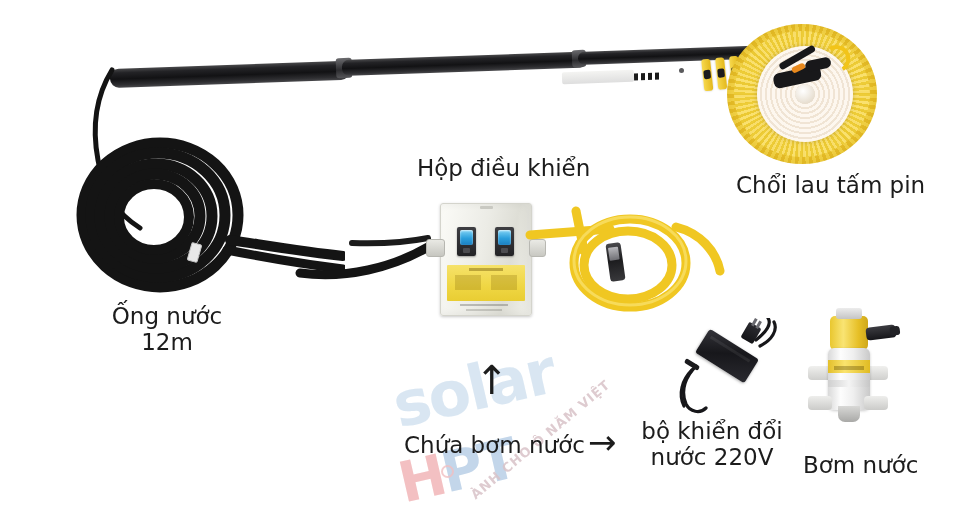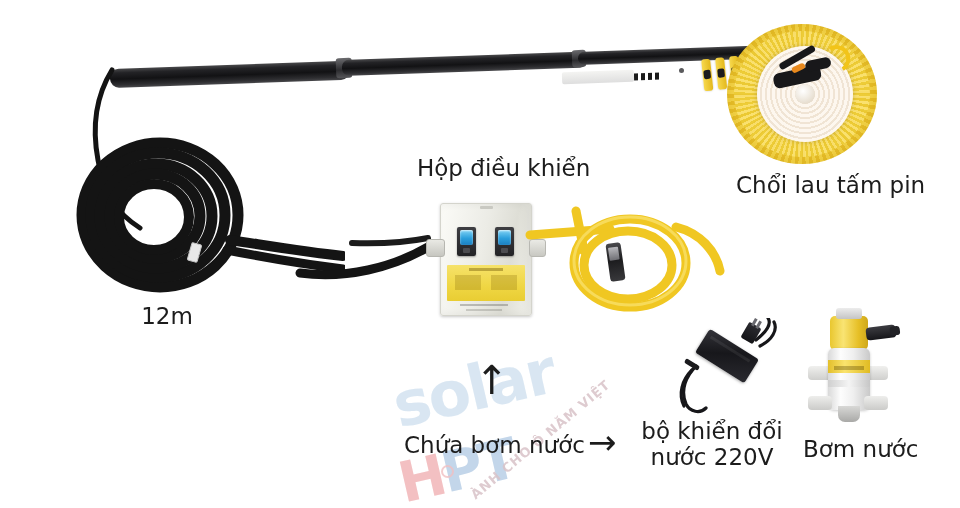--- a/index.html
+++ b/index.html
@@ -49,21 +49,21 @@
     white-space:nowrap;
     line-height:1.15;
   }
   .lbl-hop{left:417px;top:155px;font-size:23px;}
   .lbl-choi{left:736px;top:172px;font-size:23px;}
   .lbl-ongnuoc{left:107px;top:303px;font-size:23px;text-align:center;width:120px;}
   .lbl-ongnuoc .l2{display:block;}
   .lbl-onghut{left:634px;top:247px;font-size:23px;}
   .lbl-chua{left:404px;top:432px;font-size:23px;}
   .lbl-bochuyen{left:628px;top:418px;font-size:23px;text-align:center;width:168px;}
-  .lbl-bom{left:803px;top:436px;font-size:23px;}
+  .lbl-bom{left:803px;top:452px;font-size:23px;}
 
   .arrow{position:absolute;color:#1c1c1c;font-family:"DejaVu Sans",sans-serif;}
   .arrow-up{left:475px;top:360px;font-size:40px;line-height:1;}
   .arrow-right{left:588px;top:425px;font-size:34px;line-height:1;}
 
   
   .pole-wrap{position:absolute;left:110px;top:52px;width:660px;height:70px;}
   .pole-seg{
     position:absolute;border-radius:7px;
     background:linear-gradient(180deg,#4a4a4c 0%,#232326 22%,#121214 55%,#2e2e31 85%,#47474a 100%);
@@ -402,20 +402,21 @@
     <div class="pp-band2"></div>
     <div class="pp-footL2"></div>
     <div class="pp-footR2"></div>
     <div class="pp-nozzle"></div>
   </div>
 
   <div class="label lbl-choi">Chổi lau tấm pin</div>
   <div class="label lbl-hop">Hộp điều khiển</div>
 
   <div class="label lbl-ongnuoc">
+    <span>Ống nước</span>
     <span class="l2">12m</span>
   </div>
 
 
   <div class="arrow arrow-up">↑</div>
   <div class="label lbl-chua">Chứa bơm nước</div>
   <div class="arrow arrow-right">→</div>
 
   <div class="label lbl-bochuyen">
     <span>bộ khiển đổi</span><br>

